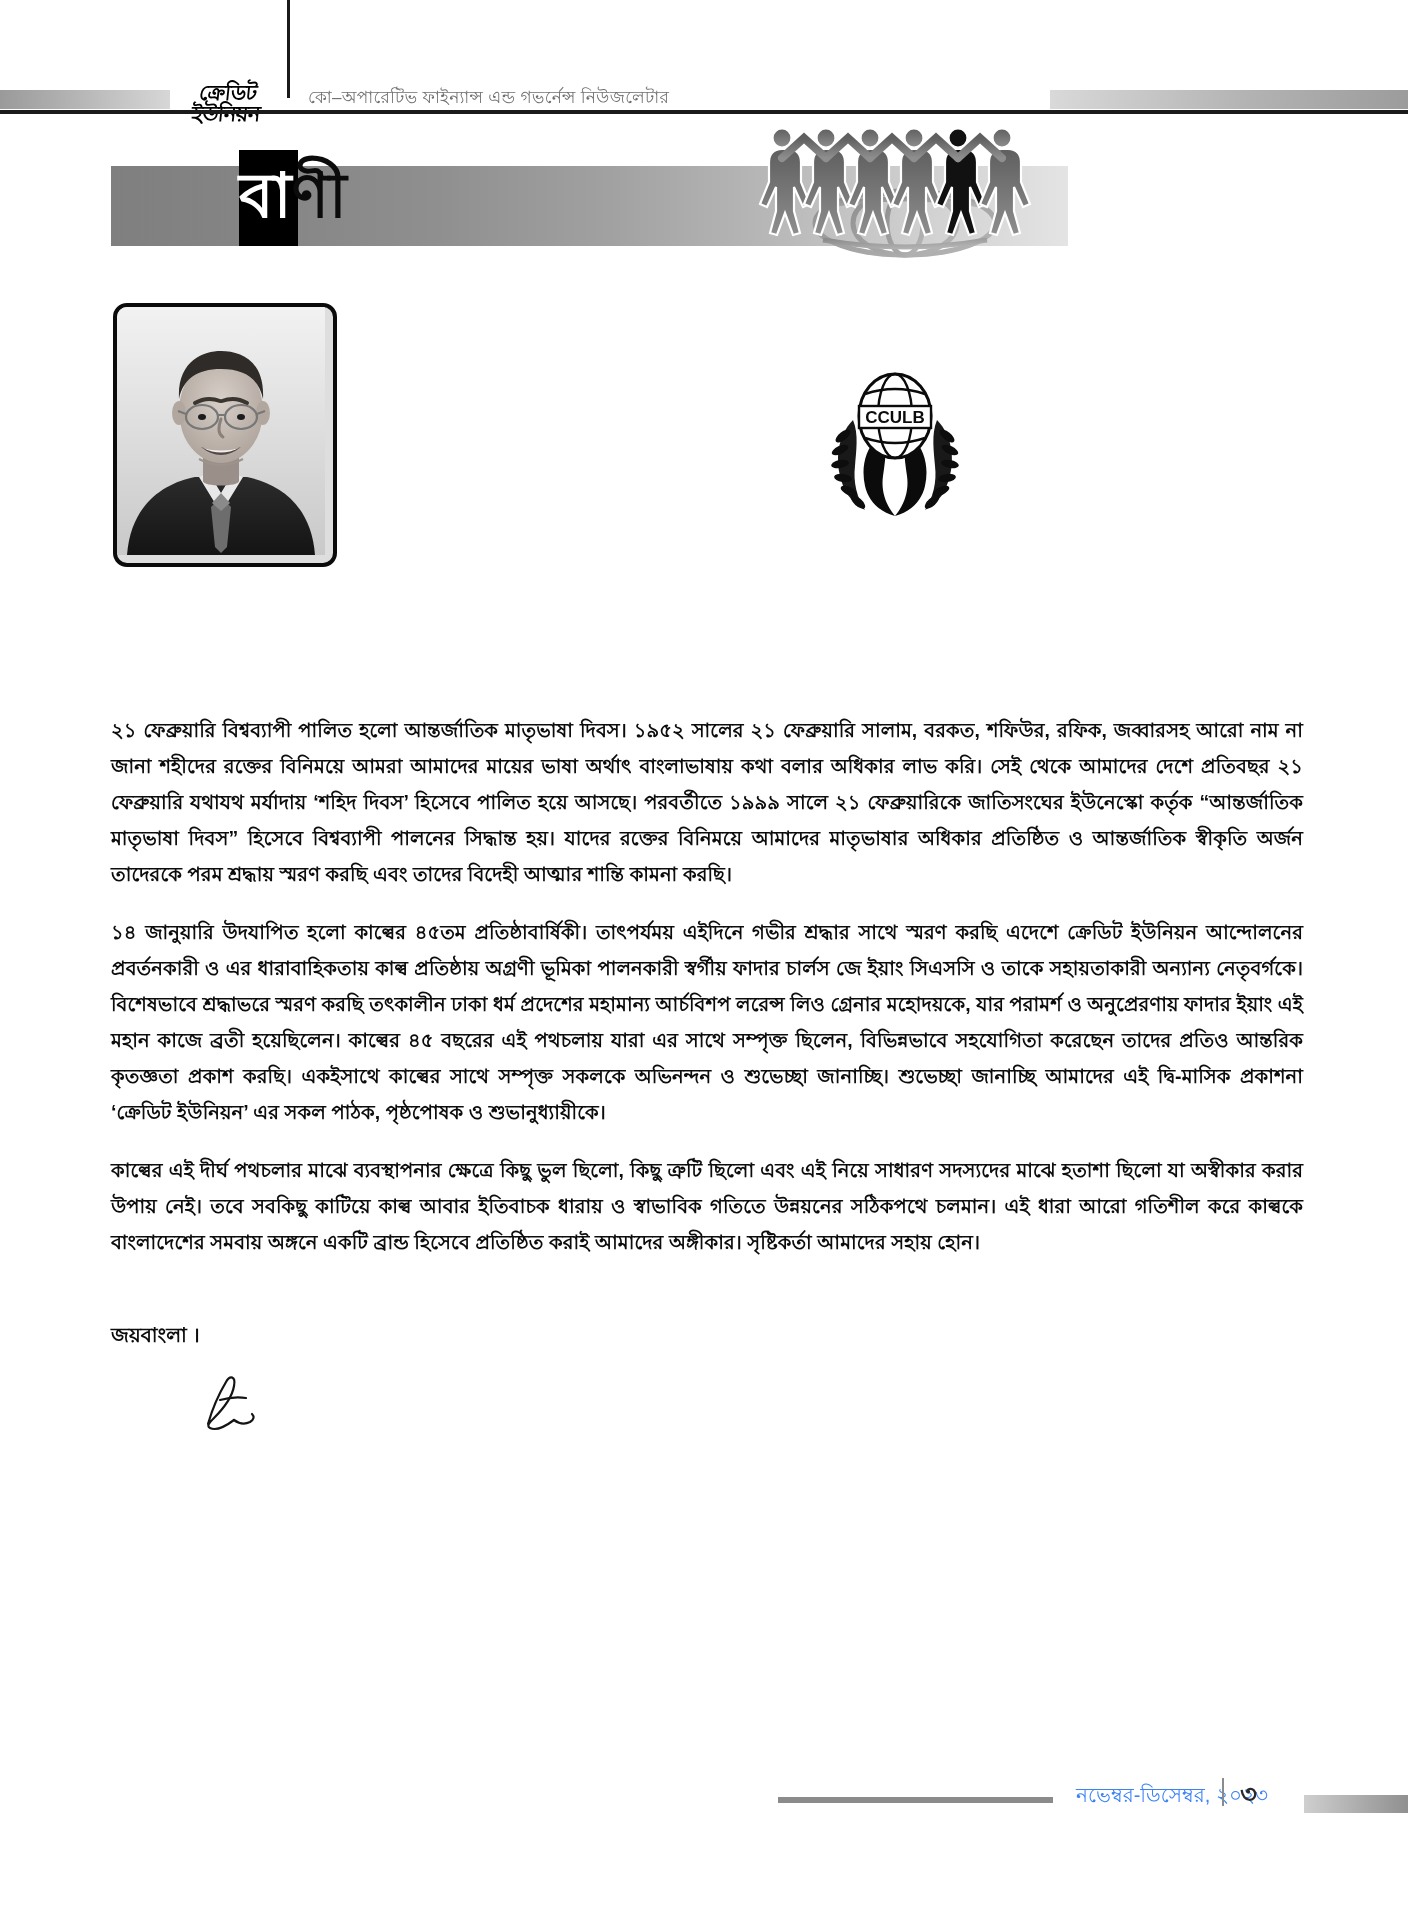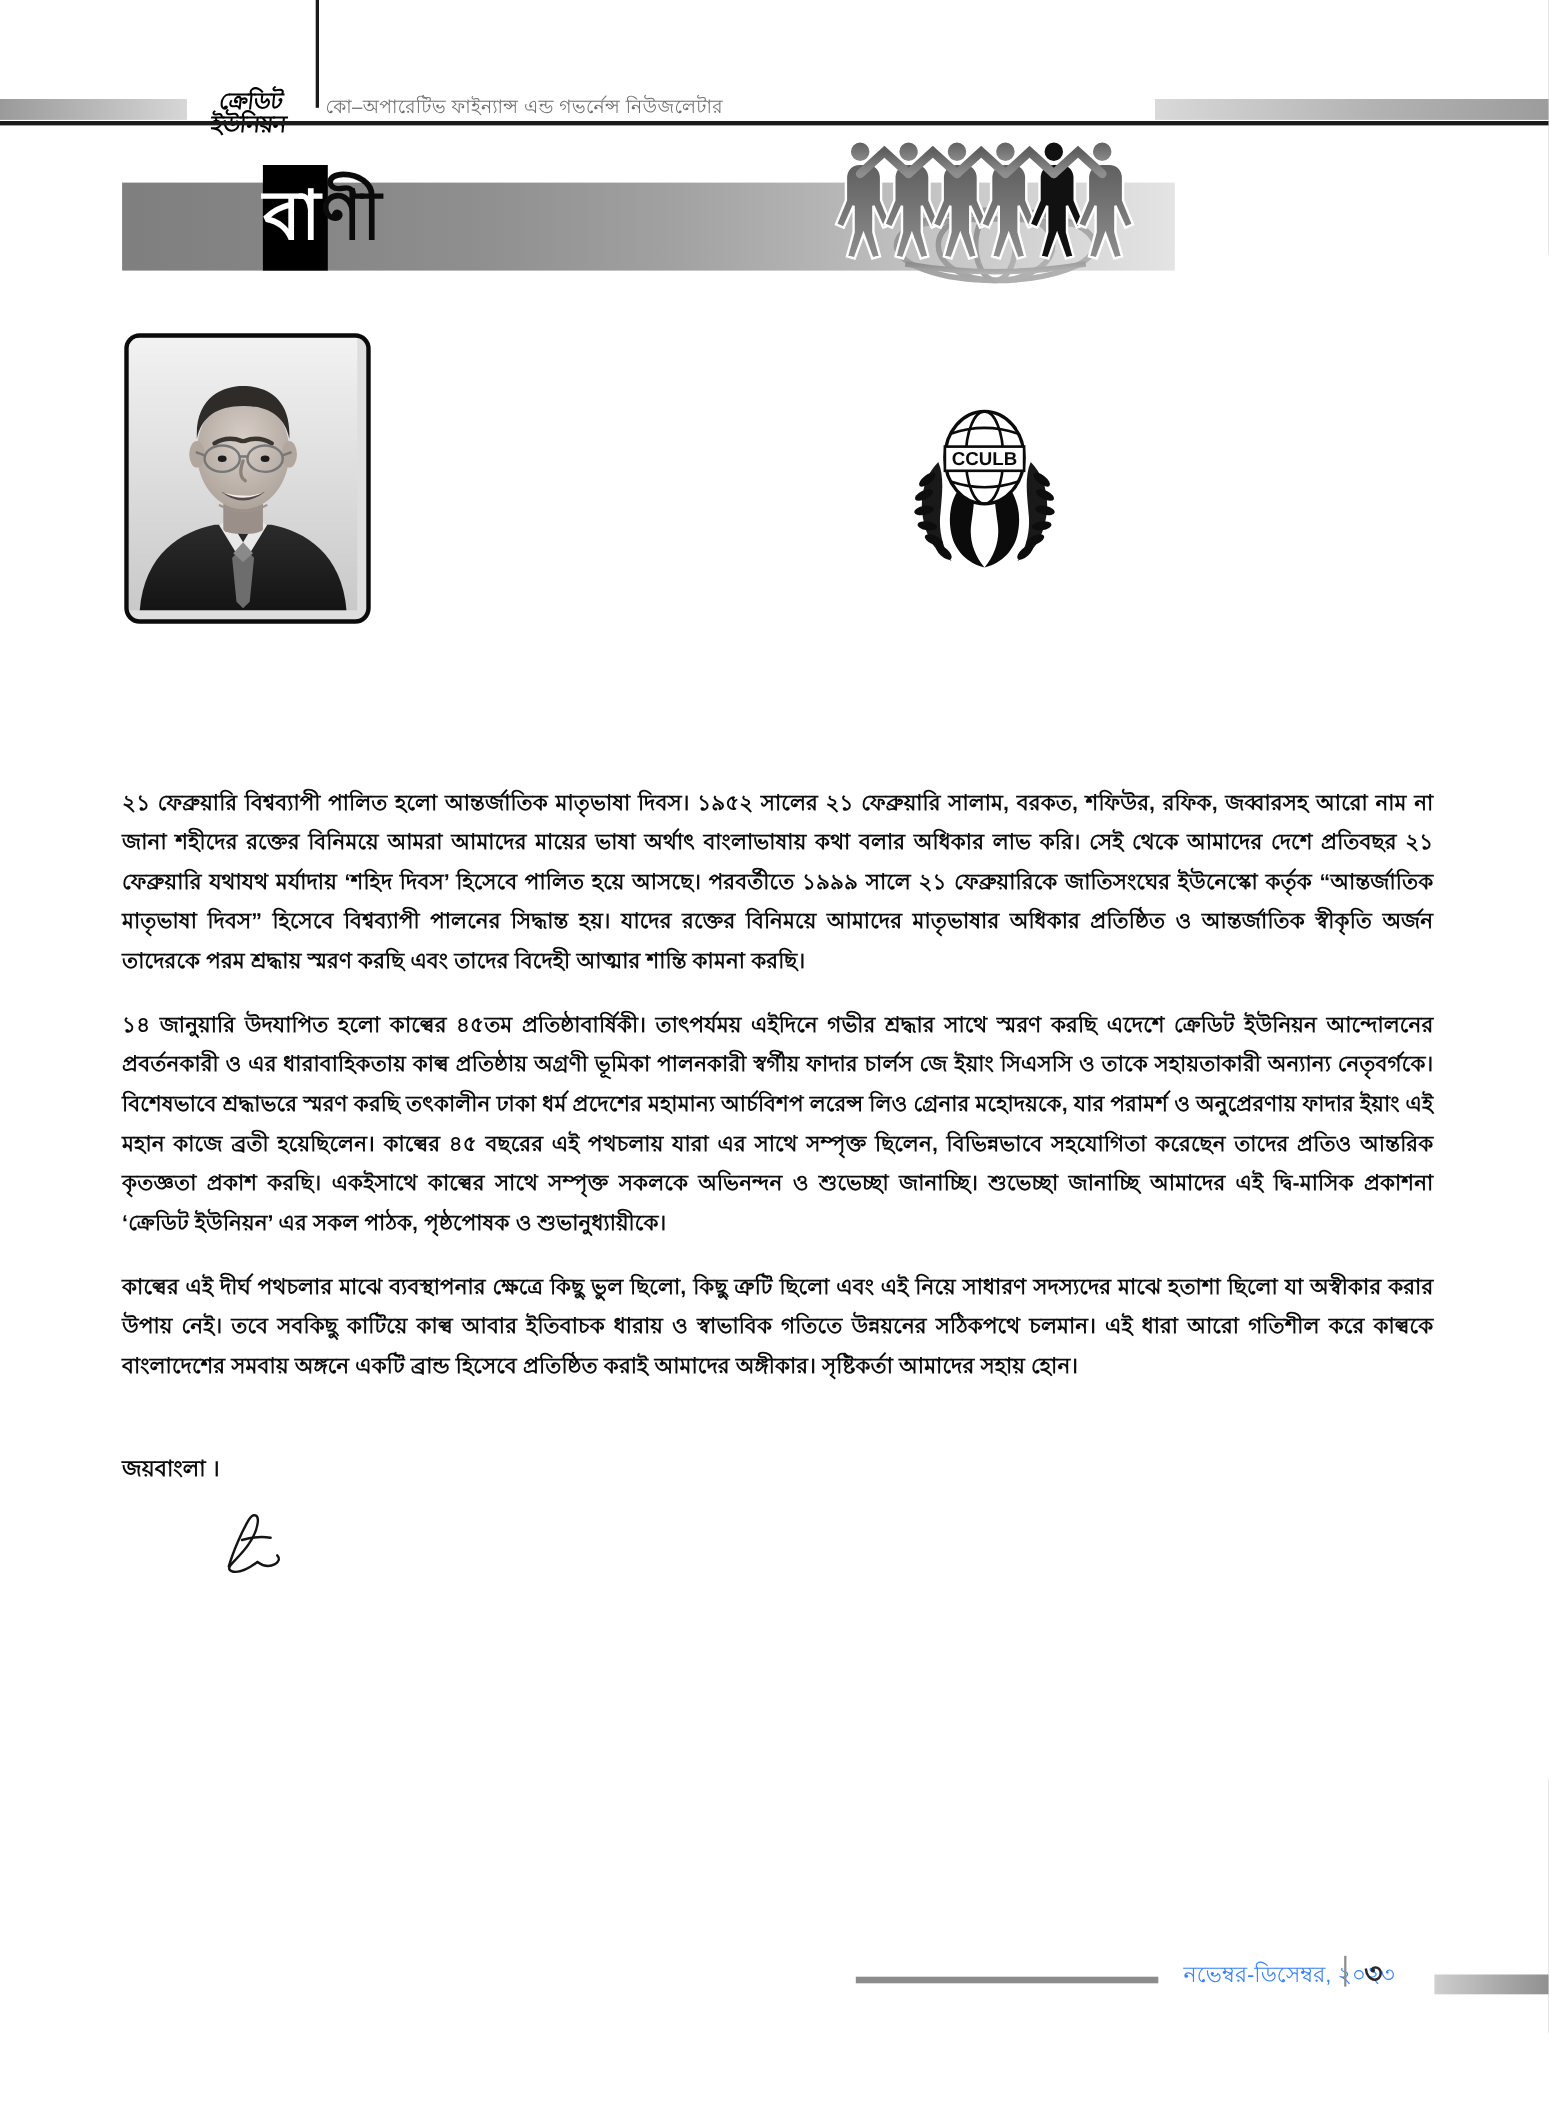--- a/index.html
+++ b/index.html
@@ -52,21 +52,21 @@
     font-family: "Liberation Sans", sans-serif;
     font-weight: 700;
     font-size: 21px;
     letter-spacing: -0.5px;
     line-height: 1;
     color: #000;
     transform: skewX(-6deg);
   }
   .mast-sub {
     position: absolute;
-    left: 296px; top: 84px;
+    left: 308px; top: 84px;
     font-family: "Liberation Sans", sans-serif;
     font-size: 17px;
     color: #6f6f6f;
     letter-spacing: 0.3px;
     white-space: nowrap;
   }
   .mast-hr {
     position: absolute;
     left: 0; top: 110px;
     width: 1408px; height: 4px;

